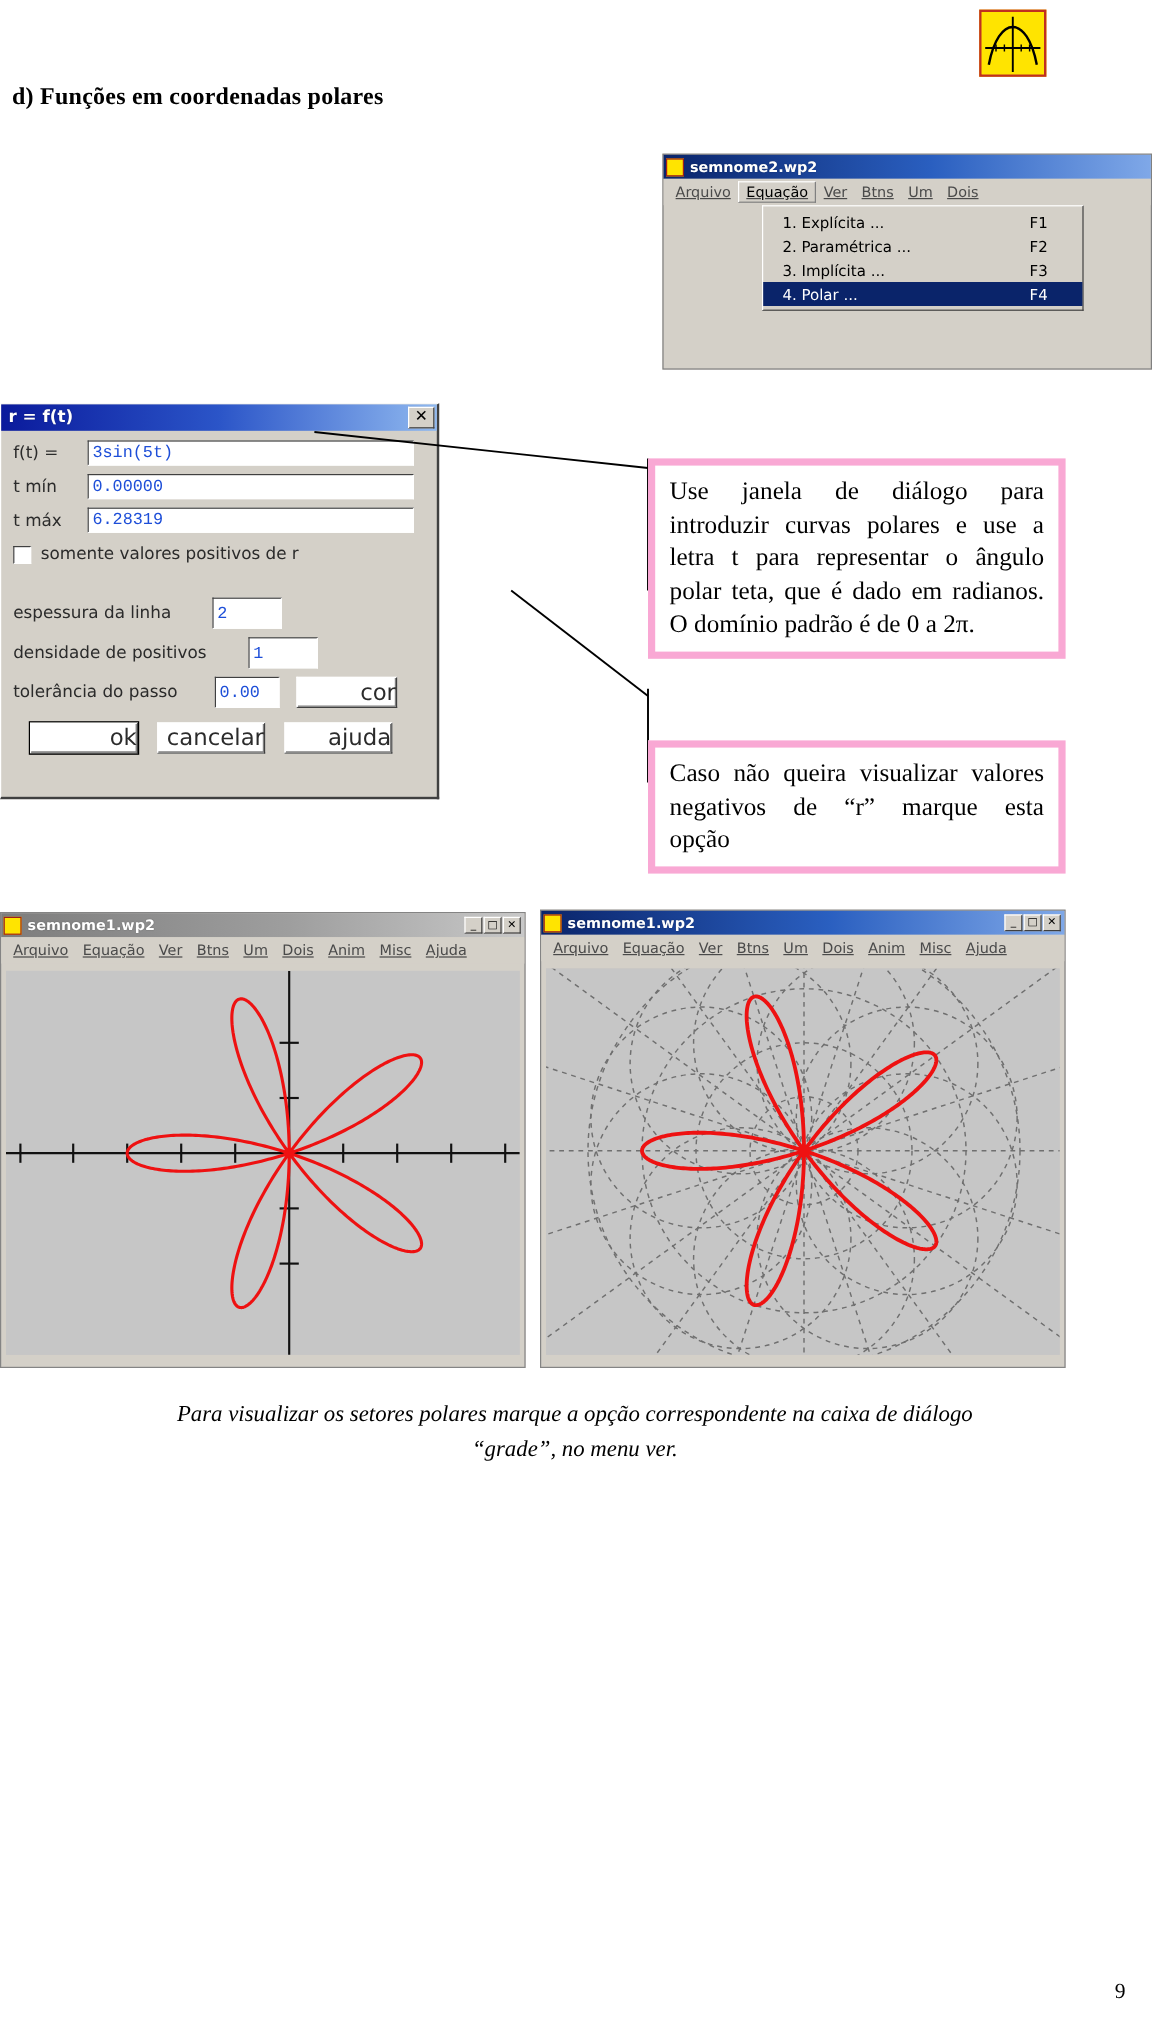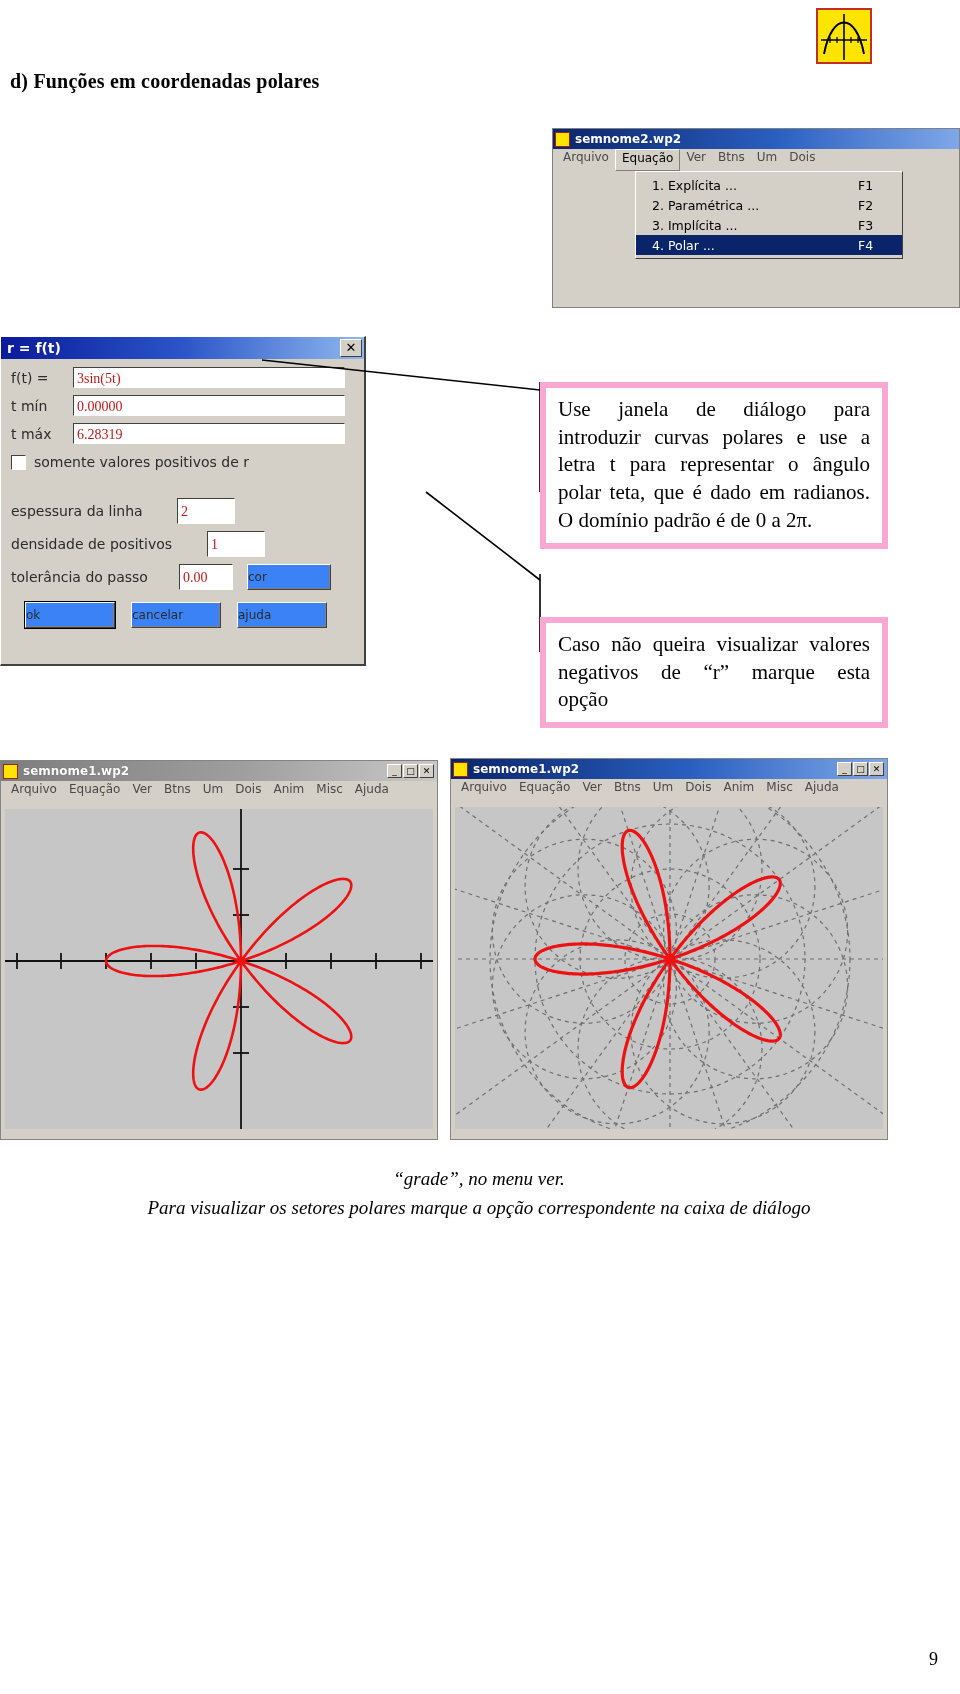--- a/index.html
+++ b/index.html
@@ -85,26 +85,28 @@
     position: relative;
     font-family:"DejaVu Sans", sans-serif;
     font-size: 9px;
     line-height: 12px;
     text-align: center;
     color:#000;
   }
   .menubar {
     height: 22px;
     display: flex;
+    align-items: center;
     background: #d4d0c8;
     font-family: "DejaVu Sans", sans-serif;
     font-size: 12px;
     color: #4a4a4a;
     padding-left: 4px;
     box-sizing: border-box;
+    text-decoration: underline;
   }
   .menubar .mi { padding: 1px 6px; white-space: nowrap; }
   .plotarea {
     position: absolute;
     left: 4px; right: 4px;
     background: #c6c6c6;
     overflow: hidden;
   }
 
   
@@ -173,49 +175,49 @@
     font-family: "DejaVu Sans", sans-serif;
     font-size: 14px;
     color: #2b2b2b;
     white-space: nowrap;
   }
   .finput {
     background: #ffffff;
     border: 1px solid #808080;
     border-top-color: #404040; border-left-color:#404040;
     border-right-color:#ffffff; border-bottom-color:#ffffff;
-    font-family: Liberation Serif, serif;
+    font-family: Liberation Mono, monospace;
     font-size: 14px;
-    color: #b91c1c;
+    color: #1d4ed8;
     padding: 1px 3px;
     box-sizing: border-box;
     height: 21px;
     line-height: 19px;
     overflow:hidden;
     white-space: nowrap;
   }
   .checkbox {
     width: 15px; height: 15px;
     background: #fff;
     border: 1px solid #404040;
     border-right-color:#fff; border-bottom-color:#fff;
     box-sizing: border-box;
     margin-right: 8px;
     flex: 0 0 auto;
   }
   .btn {
-    background: #3b82f6;
+    background: #ffffff;
     border: 1px solid #ffffff;
     border-right-color: #404040;
     border-bottom-color: #404040;
     box-shadow: inset -1px -1px 0 #808080;
     font-family: "DejaVu Sans", sans-serif;
-    font-size: 12px;
+    font-size: 19px;
     color: #2b2b2b;
-    text-align: left;
+    text-align: right;
     box-sizing: border-box;
   }
   .btn.default { outline: 1px solid #000; }
 
   
   .callout {
     position: absolute;
     border: 6px solid #f9a8d4;
     background: #fff;
     box-sizing: border-box;
@@ -495,17 +497,17 @@
           <circle cx="267.9" cy="79.2" r="92"></circle>
         </g>
       <g transform="translate(215,152)">
         <path id="rose-right" fill="none" stroke="#ee1111" stroke-width="3.2" stroke-linejoin="round" d="M0.00 0.00L-0.01 -3.03L-0.05 -6.06L-0.12 -9.08L-0.22 -12.10L-0.34 -15.11L-0.49 -18.11L-0.66 -21.11L-0.87 -24.09L-1.09 -27.06L-1.35 -30.01L-1.63 -32.95L-1.93 -35.86L-2.26 -38.76L-2.62 -41.64L-3.00 -44.49L-3.40 -47.31L-3.83 -50.11L-4.28 -52.89L-4.75 -55.63L-5.25 -58.34L-5.77 -61.02L-6.31 -63.66L-6.86 -66.27L-7.44 -68.84L-8.04 -71.37L-8.66 -73.87L-9.29 -76.32L-9.95 -78.73L-10.61 -81.09L-11.30 -83.41L-12.00 -85.68L-12.71 -87.91L-13.44 -90.08L-14.18 -92.21L-14.93 -94.28L-15.70 -96.31L-16.47 -98.28L-17.25 -100.19L-18.05 -102.05L-18.85 -103.85L-19.65 -105.60L-20.47 -107.28L-21.28 -108.91L-22.10 -110.48L-22.93 -111.98L-23.76 -113.43L-24.58 -114.81L-25.41 -116.13L-26.24 -117.39L-27.07 -118.58L-27.89 -119.71L-28.71 -120.77L-29.52 -121.77L-30.33 -122.70L-31.13 -123.56L-31.93 -124.36L-32.72 -125.09L-33.49 -125.75L-34.26 -126.35L-35.01 -126.87L-35.76 -127.33L-36.49 -127.72L-37.20 -128.04L-37.90 -128.30L-38.58 -128.48L-39.25 -128.60L-39.89 -128.65L-40.52 -128.63L-41.13 -128.55L-41.72 -128.39L-42.28 -128.17L-42.82 -127.88L-43.34 -127.53L-43.84 -127.11L-44.31 -126.62L-44.75 -126.07L-45.17 -125.46L-45.56 -124.77L-45.92 -124.03L-46.25 -123.22L-46.55 -122.35L-46.82 -121.42L-47.06 -120.43L-47.26 -119.38L-47.44 -118.26L-47.58 -117.09L-47.69 -115.87L-47.76 -114.58L-47.80 -113.24L-47.80 -111.84L-47.77 -110.39L-47.70 -108.89L-47.60 -107.34L-47.45 -105.73L-47.27 -104.07L-47.05 -102.37L-46.80 -100.62L-46.50 -98.82L-46.17 -96.98L-45.80 -95.09L-45.38 -93.17L-44.93 -91.20L-44.44 -89.19L-43.91 -87.14L-43.34 -85.05L-42.73 -82.93L-42.08 -80.78L-41.39 -78.59L-40.66 -76.37L-39.89 -74.12L-39.08 -71.84L-38.23 -69.54L-37.34 -67.20L-36.41 -64.85L-35.45 -62.47L-34.44 -60.07L-33.40 -57.65L-32.32 -55.21L-31.20 -52.75L-30.04 -50.28L-28.85 -47.80L-27.62 -45.30L-26.36 -42.79L-25.06 -40.28L-23.72 -37.75L-22.35 -35.22L-20.95 -32.69L-19.52 -30.15L-18.05 -27.61L-16.55 -25.07L-15.02 -22.53L-13.46 -20.00L-11.87 -17.47L-10.25 -14.94L-8.61 -12.42L-6.94 -9.92L-5.24 -7.42L-3.52 -4.93L-1.77 -2.46L0.00 0.00L1.79 2.44L3.60 4.87L5.44 7.27L7.29 9.66L9.16 12.03L11.04 14.37L12.94 16.69L14.86 18.98L16.79 21.25L18.73 23.49L20.68 25.70L22.64 27.88L24.61 30.03L26.59 32.14L28.58 34.23L30.56 36.28L32.56 38.29L34.55 40.27L36.54 42.21L38.54 44.11L40.53 45.97L42.52 47.80L44.51 49.58L46.49 51.32L48.46 53.02L50.42 54.67L52.38 56.28L54.32 57.84L56.25 59.36L58.17 60.84L60.07 62.27L61.96 63.65L63.82 64.98L65.67 66.26L67.50 67.50L69.31 68.69L71.09 69.83L72.85 70.91L74.58 71.95L76.29 72.94L77.97 73.88L79.62 74.76L81.23 75.60L82.82 76.39L84.37 77.12L85.89 77.80L87.37 78.44L88.82 79.02L90.23 79.55L91.60 80.03L92.93 80.45L94.21 80.83L95.46 81.16L96.66 81.44L97.82 81.66L98.93 81.84L99.99 81.97L101.01 82.05L101.98 82.08L102.90 82.06L103.77 82.00L104.59 81.88L105.36 81.72L106.07 81.52L106.73 81.27L107.34 80.97L107.89 80.63L108.39 80.25L108.83 79.82L109.22 79.35L109.54 78.84L109.81 78.29L110.03 77.70L110.18 77.07L110.27 76.40L110.31 75.69L110.28 74.95L110.20 74.17L110.05 73.35L109.84 72.51L109.57 71.63L109.25 70.71L108.86 69.77L108.41 68.80L107.89 67.79L107.32 66.76L106.68 65.71L105.99 64.62L105.23 63.52L104.41 62.38L103.53 61.23L102.60 60.05L101.60 58.86L100.54 57.64L99.42 56.41L98.24 55.16L97.00 53.90L95.71 52.62L94.35 51.32L92.94 50.02L91.48 48.70L89.95 47.37L88.38 46.03L86.74 44.69L85.05 43.34L83.31 41.98L81.52 40.62L79.68 39.25L77.78 37.89L75.84 36.52L73.84 35.15L71.80 33.79L69.71 32.42L67.57 31.06L65.39 29.70L63.17 28.35L60.90 27.01L58.60 25.67L56.25 24.34L53.86 23.02L51.44 21.71L48.97 20.41L46.48 19.13L43.95 17.86L41.38 16.60L38.79 15.36L36.16 14.13L33.51 12.92L30.83 11.73L28.12 10.56L25.39 9.40L22.64 8.27L19.87 7.15L17.08 6.06L14.27 4.99L11.44 3.95L8.60 2.92L5.74 1.92L2.88 0.95L-0.00 -0.00L-2.89 -0.92L-5.78 -1.82L-8.67 -2.69L-11.57 -3.53L-14.48 -4.35L-17.38 -5.13L-20.28 -5.89L-23.18 -6.62L-26.07 -7.32L-28.96 -7.99L-31.84 -8.63L-34.71 -9.24L-37.56 -9.82L-40.41 -10.37L-43.24 -10.89L-46.05 -11.38L-48.85 -11.84L-51.62 -12.27L-54.37 -12.67L-57.11 -13.03L-59.81 -13.37L-62.49 -13.67L-65.15 -13.95L-67.77 -14.19L-70.37 -14.41L-72.93 -14.59L-75.45 -14.74L-77.95 -14.87L-80.40 -14.96L-82.82 -15.03L-85.20 -15.07L-87.53 -15.07L-89.83 -15.06L-92.08 -15.01L-94.28 -14.93L-96.44 -14.83L-98.56 -14.70L-100.62 -14.55L-102.63 -14.37L-104.59 -14.17L-106.50 -13.94L-108.36 -13.69L-110.16 -13.41L-111.90 -13.12L-113.59 -12.80L-115.22 -12.46L-116.79 -12.10L-118.30 -11.72L-119.75 -11.32L-121.14 -10.90L-122.47 -10.47L-123.73 -10.02L-124.93 -9.55L-126.07 -9.07L-127.14 -8.57L-128.14 -8.06L-129.08 -7.54L-129.95 -7.01L-130.75 -6.46L-131.48 -5.90L-132.15 -5.34L-132.75 -4.77L-133.27 -4.19L-133.73 -3.60L-134.12 -3.01L-134.43 -2.41L-134.68 -1.81L-134.86 -1.21L-134.96 -0.61L-135.00 0.00L-134.96 0.61L-134.86 1.21L-134.68 1.81L-134.43 2.41L-134.12 3.01L-133.73 3.60L-133.27 4.19L-132.74 4.77L-132.15 5.34L-131.48 5.91L-130.75 6.46L-129.95 7.01L-129.08 7.54L-128.14 8.06L-127.14 8.57L-126.07 9.07L-124.93 9.55L-123.73 10.02L-122.47 10.47L-121.14 10.90L-119.75 11.32L-118.30 11.72L-116.79 12.10L-115.22 12.46L-113.59 12.80L-111.90 13.12L-110.16 13.41L-108.36 13.69L-106.50 13.94L-104.59 14.17L-102.63 14.37L-100.62 14.55L-98.55 14.70L-96.44 14.83L-94.28 14.93L-92.08 15.01L-89.83 15.06L-87.53 15.07L-85.20 15.07L-82.82 15.03L-80.40 14.96L-77.94 14.87L-75.45 14.74L-72.92 14.59L-70.36 14.41L-67.77 14.19L-65.15 13.95L-62.49 13.67L-59.81 13.37L-57.10 13.03L-54.37 12.67L-51.62 12.27L-48.84 11.84L-46.05 11.38L-43.24 10.89L-40.41 10.37L-37.56 9.82L-34.70 9.24L-31.84 8.63L-28.96 7.99L-26.07 7.32L-23.18 6.62L-20.28 5.89L-17.38 5.13L-14.48 4.35L-11.57 3.53L-8.67 2.69L-5.78 1.82L-2.88 0.92L0.00 -0.00L2.88 -0.95L5.74 -1.92L8.60 -2.92L11.44 -3.95L14.27 -4.99L17.08 -6.06L19.87 -7.15L22.64 -8.27L25.40 -9.40L28.13 -10.56L30.83 -11.73L33.51 -12.92L36.16 -14.13L38.79 -15.36L41.38 -16.60L43.95 -17.86L46.48 -19.13L48.97 -20.41L51.44 -21.71L53.86 -23.02L56.25 -24.34L58.60 -25.67L60.90 -27.01L63.17 -28.35L65.40 -29.70L67.58 -31.06L69.71 -32.42L71.80 -33.79L73.84 -35.15L75.84 -36.52L77.78 -37.89L79.68 -39.26L81.52 -40.62L83.31 -41.98L85.06 -43.34L86.74 -44.69L88.38 -46.03L89.95 -47.37L91.48 -48.70L92.94 -50.02L94.36 -51.32L95.71 -52.62L97.00 -53.90L98.24 -55.16L99.42 -56.41L100.54 -57.65L101.60 -58.86L102.60 -60.06L103.54 -61.23L104.41 -62.38L105.23 -63.52L105.99 -64.62L106.69 -65.71L107.32 -66.76L107.89 -67.79L108.41 -68.80L108.86 -69.77L109.25 -70.71L109.58 -71.63L109.84 -72.51L110.05 -73.35L110.20 -74.17L110.28 -74.95L110.31 -75.69L110.27 -76.40L110.18 -77.07L110.03 -77.70L109.81 -78.29L109.54 -78.84L109.22 -79.35L108.83 -79.82L108.39 -80.25L107.89 -80.63L107.34 -80.97L106.73 -81.27L106.07 -81.52L105.36 -81.72L104.59 -81.88L103.77 -82.00L102.90 -82.06L101.98 -82.08L101.01 -82.05L99.99 -81.97L98.93 -81.84L97.82 -81.66L96.66 -81.44L95.46 -81.16L94.21 -80.83L92.92 -80.45L91.60 -80.03L90.23 -79.55L88.82 -79.02L87.37 -78.44L85.89 -77.80L84.37 -77.12L82.82 -76.39L81.23 -75.60L79.62 -74.76L77.97 -73.88L76.29 -72.94L74.58 -71.95L72.85 -70.91L71.09 -69.82L69.31 -68.69L67.50 -67.50L65.67 -66.26L63.82 -64.98L61.95 -63.65L60.07 -62.27L58.17 -60.84L56.25 -59.36L54.32 -57.84L52.38 -56.28L50.42 -54.67L48.46 -53.01L46.48 -51.32L44.50 -49.58L42.52 -47.80L40.53 -45.97L38.54 -44.11L36.54 -42.21L34.55 -40.27L32.55 -38.29L30.56 -36.28L28.57 -34.23L26.59 -32.14L24.61 -30.03L22.64 -27.88L20.68 -25.70L18.73 -23.49L16.79 -21.25L14.86 -18.98L12.94 -16.69L11.04 -14.37L9.16 -12.03L7.29 -9.66L5.44 -7.27L3.60 -4.87L1.79 -2.44L-0.00 0.00L-1.77 2.46L-3.52 4.93L-5.24 7.42L-6.94 9.92L-8.61 12.43L-10.25 14.94L-11.87 17.47L-13.46 20.00L-15.02 22.53L-16.55 25.07L-18.05 27.61L-19.52 30.15L-20.95 32.69L-22.35 35.22L-23.72 37.75L-25.06 40.28L-26.36 42.80L-27.62 45.30L-28.85 47.80L-30.04 50.28L-31.20 52.75L-32.32 55.21L-33.40 57.65L-34.44 60.07L-35.45 62.47L-36.41 64.85L-37.34 67.20L-38.23 69.54L-39.08 71.84L-39.89 74.12L-40.66 76.37L-41.39 78.59L-42.08 80.78L-42.73 82.94L-43.34 85.06L-43.91 87.14L-44.44 89.19L-44.93 91.20L-45.38 93.17L-45.80 95.10L-46.17 96.98L-46.50 98.82L-46.80 100.62L-47.05 102.37L-47.27 104.08L-47.45 105.73L-47.60 107.34L-47.70 108.89L-47.77 110.39L-47.80 111.84L-47.80 113.24L-47.76 114.58L-47.69 115.87L-47.58 117.09L-47.44 118.26L-47.26 119.38L-47.06 120.43L-46.82 121.42L-46.55 122.35L-46.25 123.22L-45.92 124.03L-45.55 124.77L-45.17 125.46L-44.75 126.07L-44.31 126.62L-43.84 127.11L-43.34 127.53L-42.82 127.88L-42.28 128.17L-41.72 128.39L-41.13 128.55L-40.52 128.63L-39.89 128.65L-39.25 128.60L-38.58 128.48L-37.90 128.30L-37.20 128.04L-36.49 127.72L-35.76 127.33L-35.01 126.87L-34.26 126.35L-33.49 125.75L-32.72 125.09L-31.93 124.36L-31.13 123.56L-30.33 122.70L-29.52 121.77L-28.71 120.77L-27.89 119.71L-27.06 118.58L-26.24 117.39L-25.41 116.13L-24.58 114.81L-23.76 113.43L-22.93 111.98L-22.10 110.48L-21.28 108.91L-20.46 107.28L-19.65 105.60L-18.85 103.85L-18.05 102.05L-17.25 100.19L-16.47 98.27L-15.70 96.31L-14.93 94.28L-14.18 92.21L-13.44 90.08L-12.71 87.91L-12.00 85.68L-11.30 83.41L-10.61 81.09L-9.94 78.72L-9.29 76.32L-8.66 73.86L-8.04 71.37L-7.44 68.84L-6.86 66.27L-6.31 63.66L-5.77 61.02L-5.25 58.34L-4.75 55.63L-4.28 52.88L-3.83 50.11L-3.40 47.31L-3.00 44.49L-2.62 41.63L-2.26 38.76L-1.93 35.86L-1.63 32.94L-1.35 30.01L-1.09 27.06L-0.87 24.09L-0.66 21.11L-0.49 18.11L-0.34 15.11L-0.22 12.10L-0.12 9.08L-0.05 6.05L-0.01 3.03L-0.00 -0.00L-0.01 -3.03L-0.05 -6.06L-0.12 -9.08L-0.22 -12.10L-0.34 -15.11L-0.49 -18.12L-0.66 -21.11L-0.87 -24.09L-1.09 -27.06L-1.35 -30.01L-1.63 -32.95L-1.93 -35.86L-2.26 -38.76L-2.62 -41.64L-3.00 -44.49L-3.40 -47.31L-3.83 -50.11L-4.28 -52.89L-4.76 -55.63L-5.25 -58.34L-5.77 -61.02L-6.31 -63.66L-6.87 -66.27L-7.44 -68.84L-8.04 -71.37L-8.66 -73.87L-9.29 -76.32L-9.95 -78.73L-10.61 -81.09L-11.30 -83.41L-12.00 -85.68L-12.71 -87.91L-13.44 -90.08L-14.18 -92.21L-14.93 -94.29L-15.70 -96.31L-16.47 -98.28L-17.25 -100.19L-18.05 -102.05L-18.85 -103.85L-19.65 -105.60L-20.47 -107.28L-21.28 -108.91L-22.10 -110.48L-22.93 -111.99L-23.76 -113.43L-24.58 -114.81L-25.41 -116.13L-26.24 -117.39L-27.07 -118.58L-27.89 -119.71L-28.71 -120.77L-29.52 -121.77L-30.33 -122.70L-31.14 -123.56L-31.93 -124.36L-32.72 -125.09L-33.49 -125.75L-34.26 -126.35L-35.01 -126.87L-35.76 -127.33L-36.49 -127.72L-37.20 -128.04L-37.90 -128.30L-38.58 -128.48L-39.25 -128.60L-39.89 -128.65L-40.52 -128.63L-41.13 -128.55L-41.72 -128.39L-42.28 -128.17L-42.83 -127.88L-43.34 -127.53L-43.84 -127.11L-44.31 -126.62L-44.75 -126.07L-45.17 -125.45L-45.56 -124.77L-45.92 -124.03L-46.25 -123.22L-46.55 -122.35L-46.82 -121.42L-47.06 -120.43L-47.26 -119.38L-47.44 -118.26L-47.58 -117.09L-47.69 -115.86L-47.76 -114.58L-47.80 -113.24L-47.80 -111.84L-47.77 -110.39L-47.70 -108.89L-47.60 -107.33L-47.45 -105.73L-47.27 -104.07L-47.05 -102.37L-46.80 -100.62L-46.50 -98.82L-46.17 -96.98L-45.80 -95.09L-45.38 -93.17L-44.93 -91.20L-44.44 -89.19L-43.91 -87.14L-43.34 -85.05L-42.73 -82.93L-42.08 -80.78L-41.39 -78.59L-40.66 -76.37L-39.89 -74.12L-39.08 -71.84L-38.23 -69.53L-37.34 -67.20L-36.41 -64.85L-35.45 -62.47L-34.44 -60.07L-33.40 -57.65L-32.32 -55.21L-31.20 -52.75L-30.04 -50.28L-28.85 -47.80L-27.62 -45.30L-26.36 -42.79L-25.06 -40.28L-23.72 -37.75L-22.35 -35.22L-20.95 -32.69L-19.51 -30.15L-18.05 -27.61L-16.55 -25.07L-15.02 -22.53L-13.46 -20.00L-11.87 -17.47L-10.25 -14.94L-8.61 -12.42L-6.94 -9.91L-5.24 -7.42L-3.51 -4.93L-1.77 -2.46L0.00 0.00L1.79 2.44L3.61 4.87L5.44 7.28L7.29 9.66L9.16 12.03L11.04 14.37L12.94 16.69L14.86 18.98L16.79 21.25L18.73 23.49L20.68 25.70L22.65 27.88L24.62 30.03L26.59 32.15L28.58 34.23L30.56 36.28L32.56 38.29L34.55 40.27L36.55 42.21L38.54 44.11L40.53 45.97L42.52 47.80L44.51 49.58L46.49 51.32L48.46 53.02L50.42 54.67L52.38 56.28L54.32 57.85L56.25 59.37L58.17 60.84L60.07 62.27L61.96 63.65L63.82 64.98L65.67 66.26L67.50 67.50L69.31 68.69L71.09 69.83L72.85 70.91L74.58 71.95L76.29 72.94L77.97 73.88L79.62 74.76L81.24 75.60L82.82 76.39L84.37 77.12L85.89 77.80L87.37 78.44L88.82 79.02L90.23 79.55L91.60 80.03L92.93 80.45L94.21 80.83L95.46 81.16L96.66 81.44L97.82 81.66L98.93 81.84L99.99 81.97L101.01 82.05L101.98 82.08L102.90 82.06L103.77 82.00L104.59 81.88L105.36 81.72L106.07 81.52L106.73 81.27L107.34 80.97L107.89 80.63L108.39 80.25L108.83 79.82L109.22 79.35L109.54 78.84L109.81 78.29L110.03 77.70L110.18 77.07L110.27 76.40L110.31 75.69L110.28 74.95L110.20 74.17L110.05 73.35L109.84 72.51L109.57 71.63L109.25 70.71L108.86 69.77L108.41 68.80L107.89 67.79L107.32 66.76L106.68 65.71L105.99 64.62L105.23 63.51L104.41 62.38L103.53 61.23L102.60 60.05L101.60 58.86L100.54 57.64L99.42 56.41L98.24 55.16L97.00 53.90L95.71 52.61L94.35 51.32L92.94 50.01L91.48 48.70L89.95 47.37L88.37 46.03L86.74 44.69L85.05 43.34L83.31 41.98L81.52 40.62L79.68 39.25L77.78 37.89L75.83 36.52L73.84 35.15L71.80 33.79L69.71 32.42L67.57 31.06L65.39 29.70L63.17 28.35L60.90 27.01L58.59 25.67L56.25 24.34L53.86 23.02L51.43 21.71L48.97 20.41L46.48 19.13L43.94 17.86L41.38 16.60L38.79 15.36L36.16 14.13L33.51 12.92L30.83 11.73L28.12 10.55L25.39 9.40L22.64 8.27L19.87 7.15L17.08 6.06L14.26 4.99L11.44 3.94L8.60 2.92L5.74 1.92L2.87 0.95L-0.00 -0.00L-2.89 -0.92L-5.78 -1.82L-8.68 -2.69L-11.58 -3.53L-14.48 -4.35L-17.38 -5.13L-20.28 -5.89L-23.18 -6.62L-26.07 -7.32L-28.96 -7.99L-31.84 -8.63L-34.71 -9.24L-37.56 -9.82L-40.41 -10.38L-43.24 -10.89L-46.05 -11.38L-48.85 -11.84L-51.62 -12.27L-54.38 -12.67L-57.11 -13.03L-59.81 -13.37L-62.50 -13.68L-65.15 -13.95L-67.77 -14.19L-70.37 -14.41L-72.93 -14.59L-75.46 -14.74L-77.95 -14.87L-80.40 -14.96L-82.82 -15.03L-85.20 -15.07L-87.53 -15.07L-89.83 -15.05L-92.08 -15.01L-94.29 -14.93L-96.45 -14.83L-98.56 -14.70L-100.62 -14.55L-102.63 -14.37L-104.59 -14.17L-106.50 -13.94L-108.36 -13.69L-110.16 -13.41L-111.90 -13.12L-113.59 -12.80L-115.22 -12.46L-116.79 -12.10L-118.30 -11.72L-119.75 -11.32L-121.14 -10.90L-122.47 -10.47L-123.73 -10.02L-124.93 -9.55L-126.07 -9.07L-127.14 -8.57L-128.14 -8.06L-129.08 -7.54L-129.95 -7.00L-130.75 -6.46L-131.48 -5.90L-132.15 -5.34L-132.75 -4.77L-133.27 -4.19L-133.73 -3.60L-134.12 -3.01L-134.44 -2.41L-134.68 -1.81L-134.86 -1.21L-134.96 -0.61L-135.00 0.00L-134.96 0.61L-134.86 1.21L-134.68 1.81L-134.43 2.41L-134.12 3.01L-133.73 3.60L-133.27 4.19L-132.74 4.77L-132.15 5.34L-131.48 5.91L-130.75 6.46L-129.95 7.01L-129.08 7.54L-128.14 8.06L-127.13 8.57L-126.07 9.07L-124.93 9.55L-123.73 10.02L-122.47 10.47L-121.14 10.90L-119.75 11.32L-118.30 11.72L-116.79 12.10L-115.22 12.46L-113.59 12.80L-111.90 13.12L-110.16 13.41L-108.35 13.69L-106.50 13.94L-104.59 14.17L-102.63 14.37L-100.62 14.55L-98.55 14.70L-96.44 14.83L-94.28 14.93L-92.08 15.01L-89.83 15.06L-87.53 15.07L-85.19 15.07L-82.82 15.03L-80.40 14.96L-77.94 14.87L-75.45 14.74L-72.92 14.59L-70.36 14.41L-67.77 14.19L-65.14 13.95L-62.49 13.67L-59.81 13.37L-57.10 13.03L-54.37 12.67L-51.62 12.27L-48.84 11.84L-46.05 11.38L-43.23 10.89L-40.40 10.37L-37.56 9.82L-34.70 9.24L-31.83 8.63L-28.96 7.99L-26.07 7.32L-23.18 6.62L-20.28 5.89L-17.38 5.13L-14.47 4.35L-11.57 3.53L-8.67 2.69L-5.77 1.82L-2.88 0.92L0.00 -0.00L2.88 -0.95L5.75 -1.92L8.60 -2.92L11.44 -3.95L14.27 -4.99L17.08 -6.06L19.87 -7.15L22.65 -8.27L25.40 -9.40L28.13 -10.56L30.83 -11.73L33.51 -12.92L36.17 -14.13L38.79 -15.36L41.38 -16.60L43.95 -17.86L46.48 -19.13L48.98 -20.42L51.44 -21.71L53.86 -23.02L56.25 -24.34L58.60 -25.67L60.91 -27.01L63.17 -28.35L65.40 -29.70L67.58 -31.06L69.71 -32.42L71.80 -33.79L73.84 -35.15L75.84 -36.52L77.78 -37.89L79.68 -39.26L81.52 -40.62L83.32 -41.98L85.06 -43.34L86.74 -44.69L88.38 -46.03L89.96 -47.37L91.48 -48.70L92.95 -50.02L94.36 -51.32L95.71 -52.62L97.00 -53.90L98.24 -55.16L99.42 -56.41L100.54 -57.65L101.60 -58.86L102.60 -60.06L103.54 -61.23L104.41 -62.39L105.23 -63.52L105.99 -64.62L106.69 -65.71L107.32 -66.76L107.89 -67.79L108.41 -68.80L108.86 -69.77L109.25 -70.71L109.58 -71.63L109.84 -72.51L110.05 -73.35L110.20 -74.17L110.28 -74.95L110.31 -75.69L110.27 -76.40L110.18 -77.07L110.03 -77.70L109.81 -78.29L109.54 -78.84L109.22 -79.35L108.83 -79.82L108.39 -80.25L107.89 -80.63L107.34 -80.97L106.73 -81.27L106.07 -81.52L105.36 -81.72L104.59 -81.88L103.77 -82.00L102.90 -82.06L101.98 -82.08L101.01 -82.05L99.99 -81.97L98.93 -81.84L97.82 -81.66L96.66 -81.44L95.46 -81.16L94.21 -80.83L92.92 -80.45L91.60 -80.03L90.23 -79.55L88.82 -79.02L87.37 -78.43L85.89 -77.80L84.37 -77.12L82.82 -76.39L81.23 -75.60L79.61 -74.76L77.97 -73.88L76.29 -72.94L74.58 -71.95L72.85 -70.91L71.09 -69.82L69.30 -68.69L67.50 -67.50L65.67 -66.26L63.82 -64.98L61.95 -63.65L60.07 -62.26L58.17 -60.84L56.25 -59.36L54.32 -57.84L52.37 -56.28L50.42 -54.67L48.46 -53.01L46.48 -51.32L44.50 -49.58L42.52 -47.79L40.53 -45.97L38.54 -44.11L36.54 -42.21L34.55 -40.27L32.55 -38.29L30.56 -36.27L28.57 -34.23L26.59 -32.14L24.61 -30.02L22.64 -27.88L20.68 -25.69L18.73 -23.48L16.79 -21.25L14.86 -18.98L12.94 -16.68L11.04 -14.37L9.15 -12.02L7.29 -9.66L5.43 -7.27L3.60 -4.87L1.79 -2.44L-0.00 0.00L-1.77 2.46L-3.52 4.93L-5.24 7.42L-6.94 9.92L-8.61 12.43L-10.25 14.94L-11.87 17.47L-13.46 20.00L-15.02 22.54L-16.55 25.07L-18.05 27.61L-19.52 30.15L-20.95 32.69L-22.35 35.23L-23.72 37.76L-25.06 40.28L-26.36 42.80L-27.62 45.30L-28.85 47.80L-30.04 50.29L-31.20 52.76L-32.32 55.21L-33.40 57.65L-34.44 60.07L-35.45 62.47L-36.41 64.85L-37.34 67.21L-38.23 69.54L-39.08 71.84L-39.89 74.12L-40.66 76.37L-41.39 78.59L-42.08 80.78L-42.73 82.94L-43.34 85.06L-43.91 87.14L-44.44 89.19L-44.93 91.20L-45.38 93.17L-45.80 95.10L-46.17 96.98L-46.50 98.82L-46.80 100.62L-47.05 102.37L-47.27 104.08L-47.45 105.73L-47.60 107.34L-47.70 108.89L-47.77 110.39L-47.80 111.84L-47.80 113.24L-47.76 114.58L-47.69 115.87L-47.58 117.09L-47.44 118.27L-47.26 119.38L-47.06 120.43L-46.82 121.42L-46.55 122.35L-46.25 123.22L-45.91 124.03L-45.55 124.78L-45.17 125.46L-44.75 126.07L-44.31 126.62L-43.84 127.11L-43.34 127.53L-42.82 127.88L-42.28 128.17L-41.72 128.39L-41.13 128.55L-40.52 128.63L-39.89 128.65L-39.25 128.60L-38.58 128.48L-37.90 128.30L-37.20 128.04L-36.48 127.72L-35.76 127.33L-35.01 126.87L-34.26 126.34L-33.49 125.75L-32.72 125.09L-31.93 124.36L-31.13 123.56L-30.33 122.70L-29.52 121.77L-28.71 120.77L-27.89 119.71L-27.06 118.58L-26.24 117.39L-25.41 116.13L-24.58 114.81L-23.75 113.43L-22.93 111.98L-22.10 110.48L-21.28 108.91L-20.46 107.28L-19.65 105.59L-18.85 103.85L-18.05 102.05L-17.25 100.19L-16.47 98.27L-15.70 96.30L-14.93 94.28L-14.18 92.21L-13.44 90.08L-12.71 87.91L-12.00 85.68L-11.30 83.41L-10.61 81.09L-9.94 78.72L-9.29 76.31L-8.66 73.86L-8.04 71.37L-7.44 68.84L-6.86 66.27L-6.31 63.66L-5.77 61.01L-5.25 58.34L-4.75 55.62L-4.28 52.88L-3.83 50.11L-3.40 47.31L-3.00 44.48L-2.62 41.63L-2.26 38.76L-1.93 35.86L-1.63 32.94L-1.35 30.01L-1.09 27.05L-0.87 24.09L-0.66 21.11L-0.49 18.11L-0.34 15.11L-0.22 12.10L-0.12 9.08L-0.05 6.05L-0.01 3.03L-0.00 -0.00"></path>
       </g>
     </svg>
   </div>
 </div>
 
 <div id="bottom-caption">
+  <div>Para visualizar os setores polares marque a opção correspondente na caixa de diálogo</div>
   <div>“grade”, no menu ver.</div>
-  <div>Para visualizar os setores polares marque a opção correspondente na caixa de diálogo</div>
 </div>
 
 <div id="page-number">9</div>
 
 </body></html>

